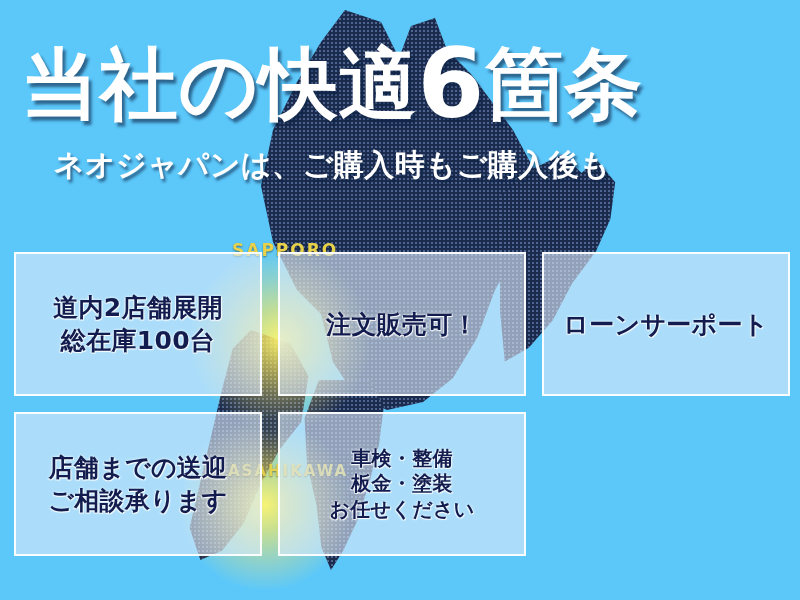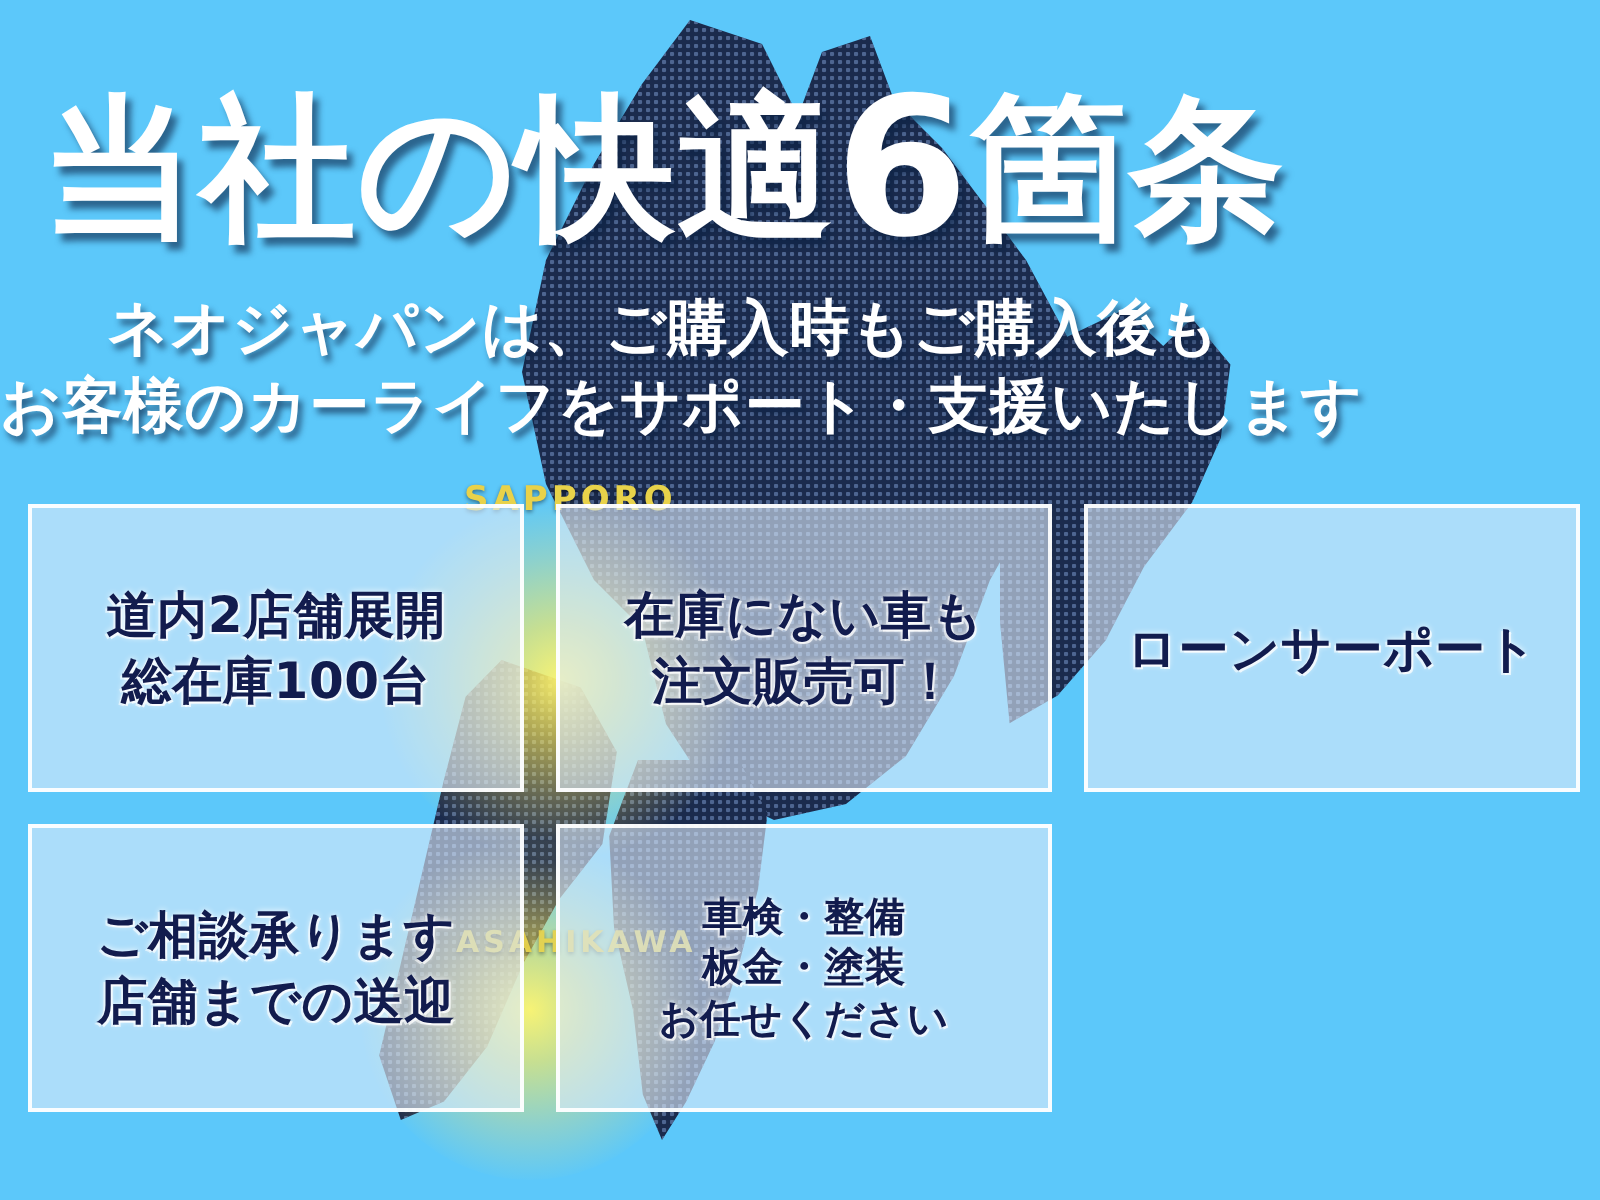--- a/index.html
+++ b/index.html
@@ -136,44 +136,42 @@
     <div class="glow" id="glow-second"></div>
 
     <div class="city-label" id="label-sapporo">SAPPORO</div>
     <div class="city-label" id="label-second">ASAHIKAWA</div>
   </div>
 
   <div id="headline-block">
     <div id="main-title"><span>当社の快適</span><span class="big">6</span><span>箇条</span></div>
     <div id="sub-title">
       <div>ネオジャパンは、ご購入時もご購入後も</div>
-      <div>お客様のカーライフをサポート・支援いたします</div>
     </div>
   </div>
 
   <div id="feature-grid">
 
     <div class="feature-box">
       <div class="line">道内2店舗展開</div>
       <div class="line">総在庫100台</div>
     </div>
 
     <div class="feature-box">
-      <div class="line">在庫にない車も</div>
       <div class="line">注文販売可！</div>
     </div>
 
 
     <div class="feature-box">
       <div class="line">ローンサーポート</div>
     </div>
 
     <div class="feature-box">
+      <div class="line">店舗までの送迎</div>
       <div class="line">ご相談承ります</div>
-      <div class="line">店舗までの送迎</div>
     </div>
 
     <div class="feature-box three-line">
       <div class="line">車検・整備</div>
       <div class="line">板金・塗装</div>
       <div class="line">お任せください</div>
     </div>
 
   </div>
 </div>

